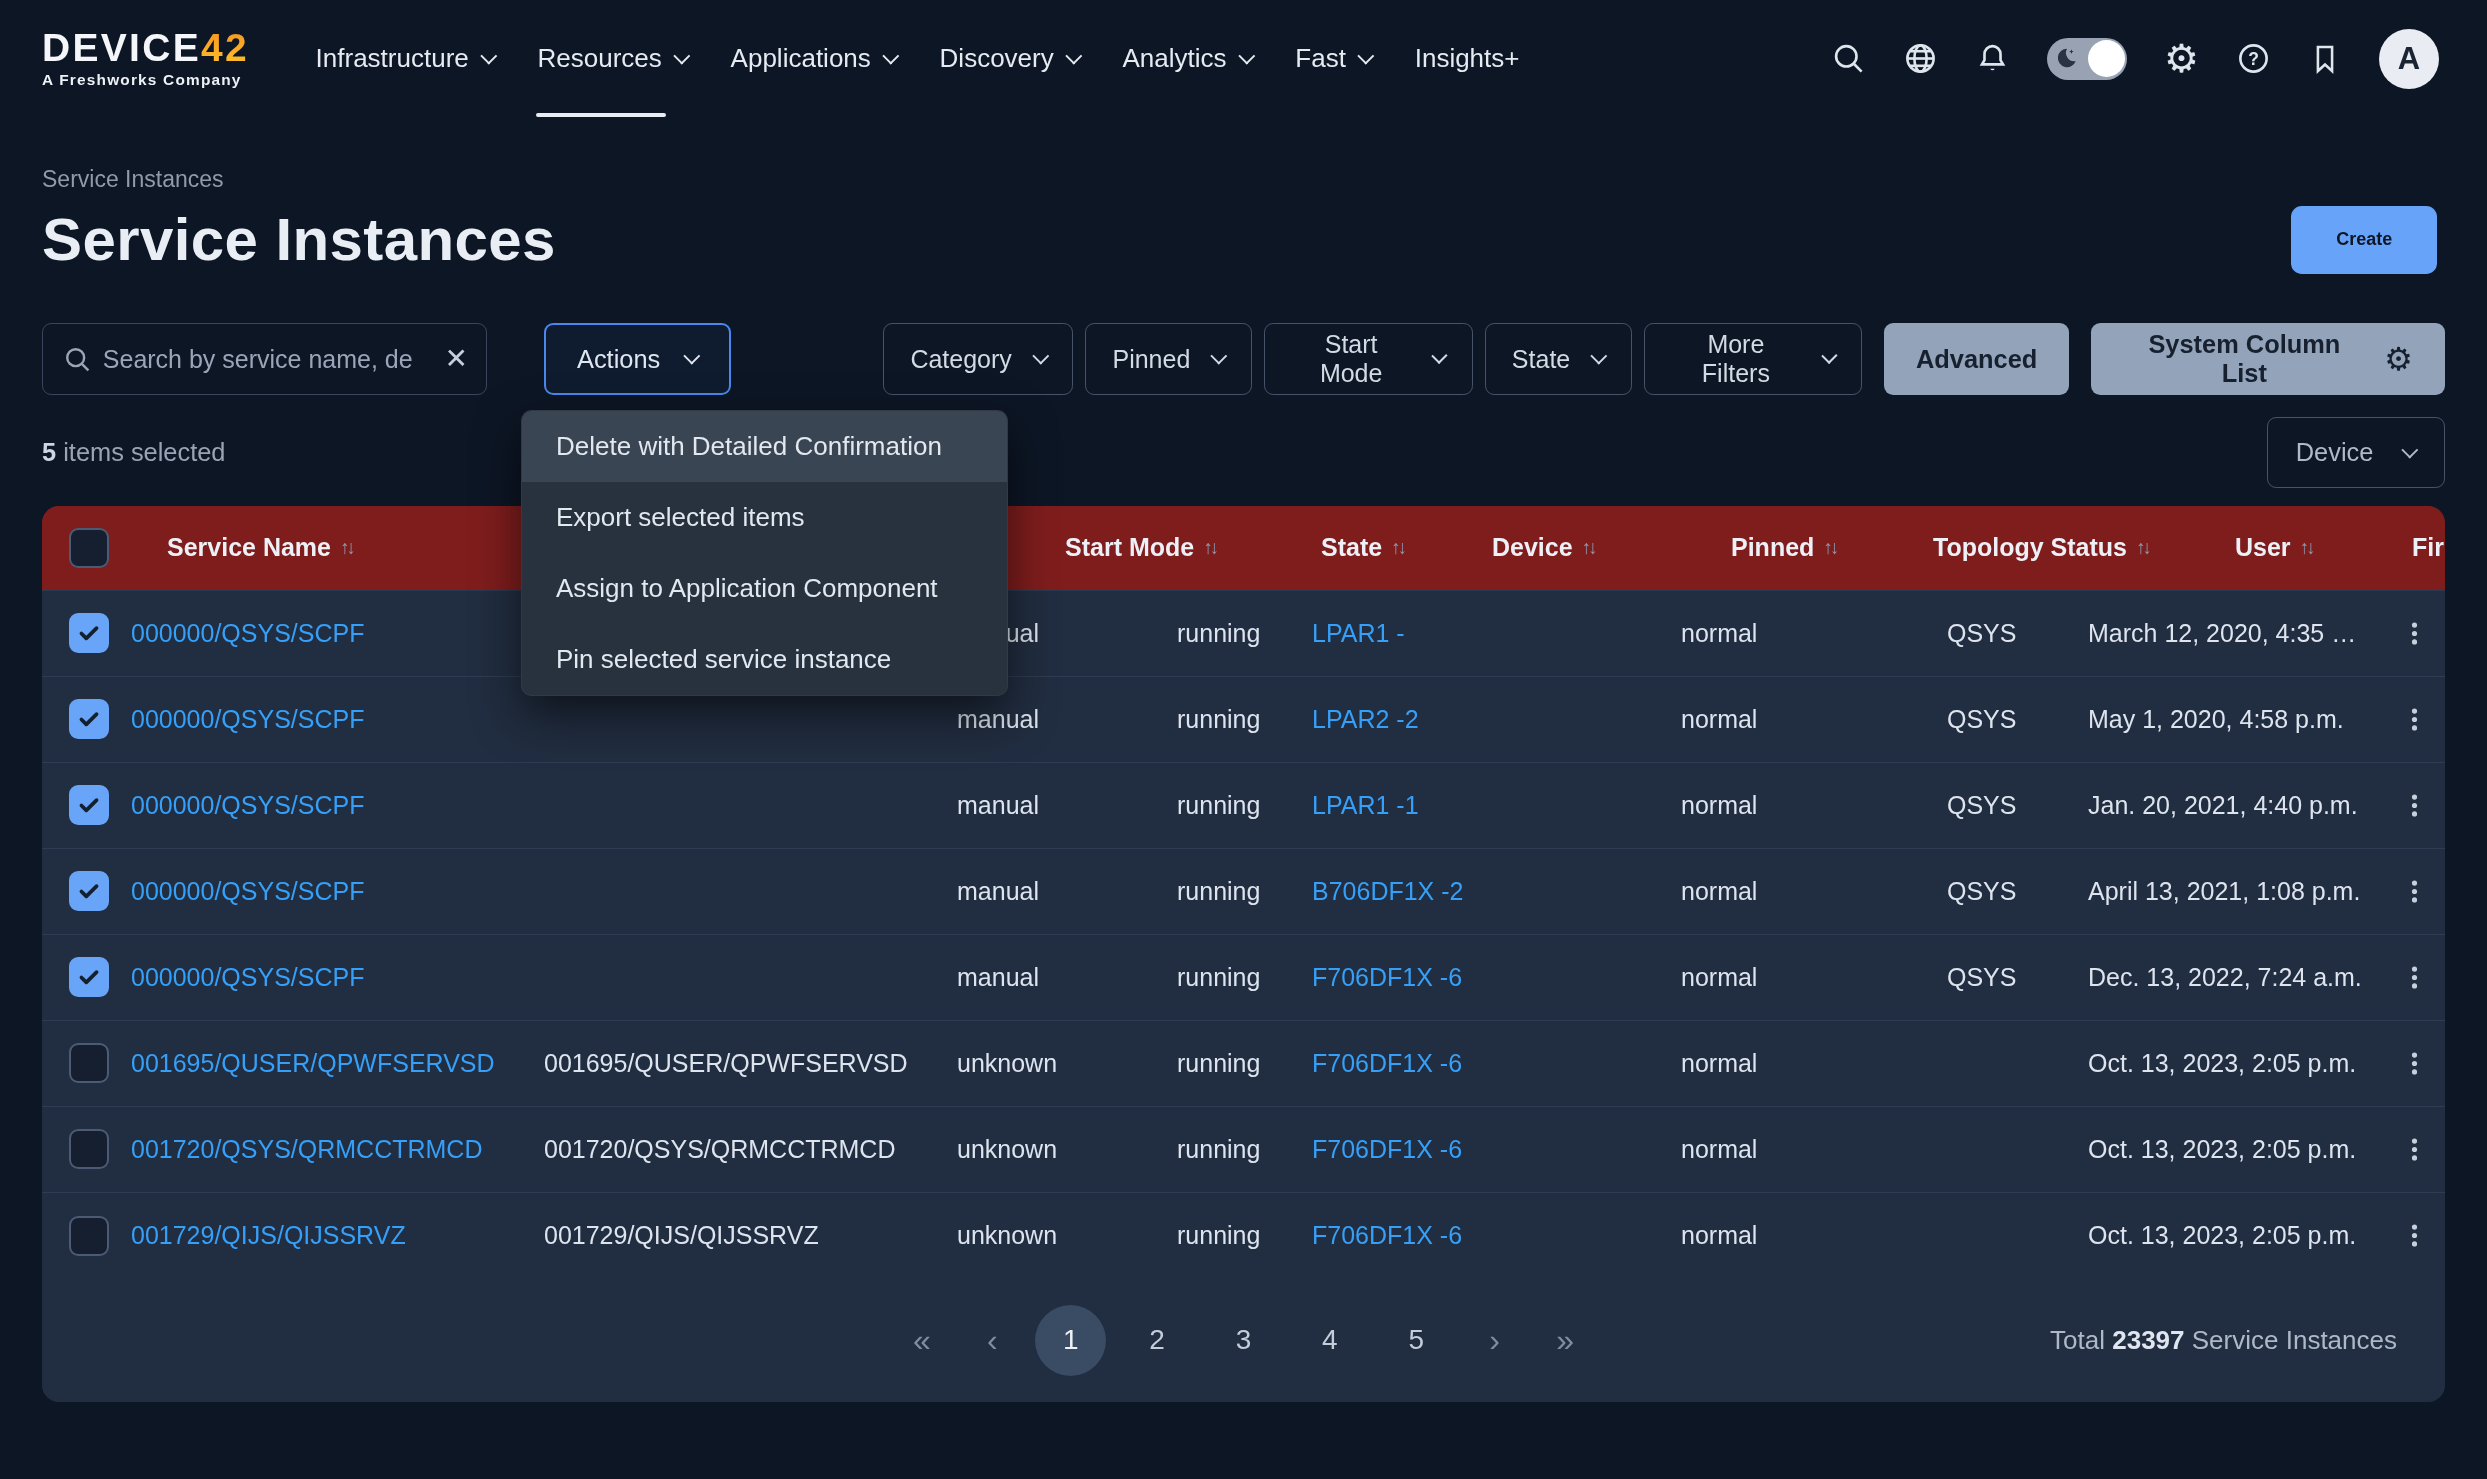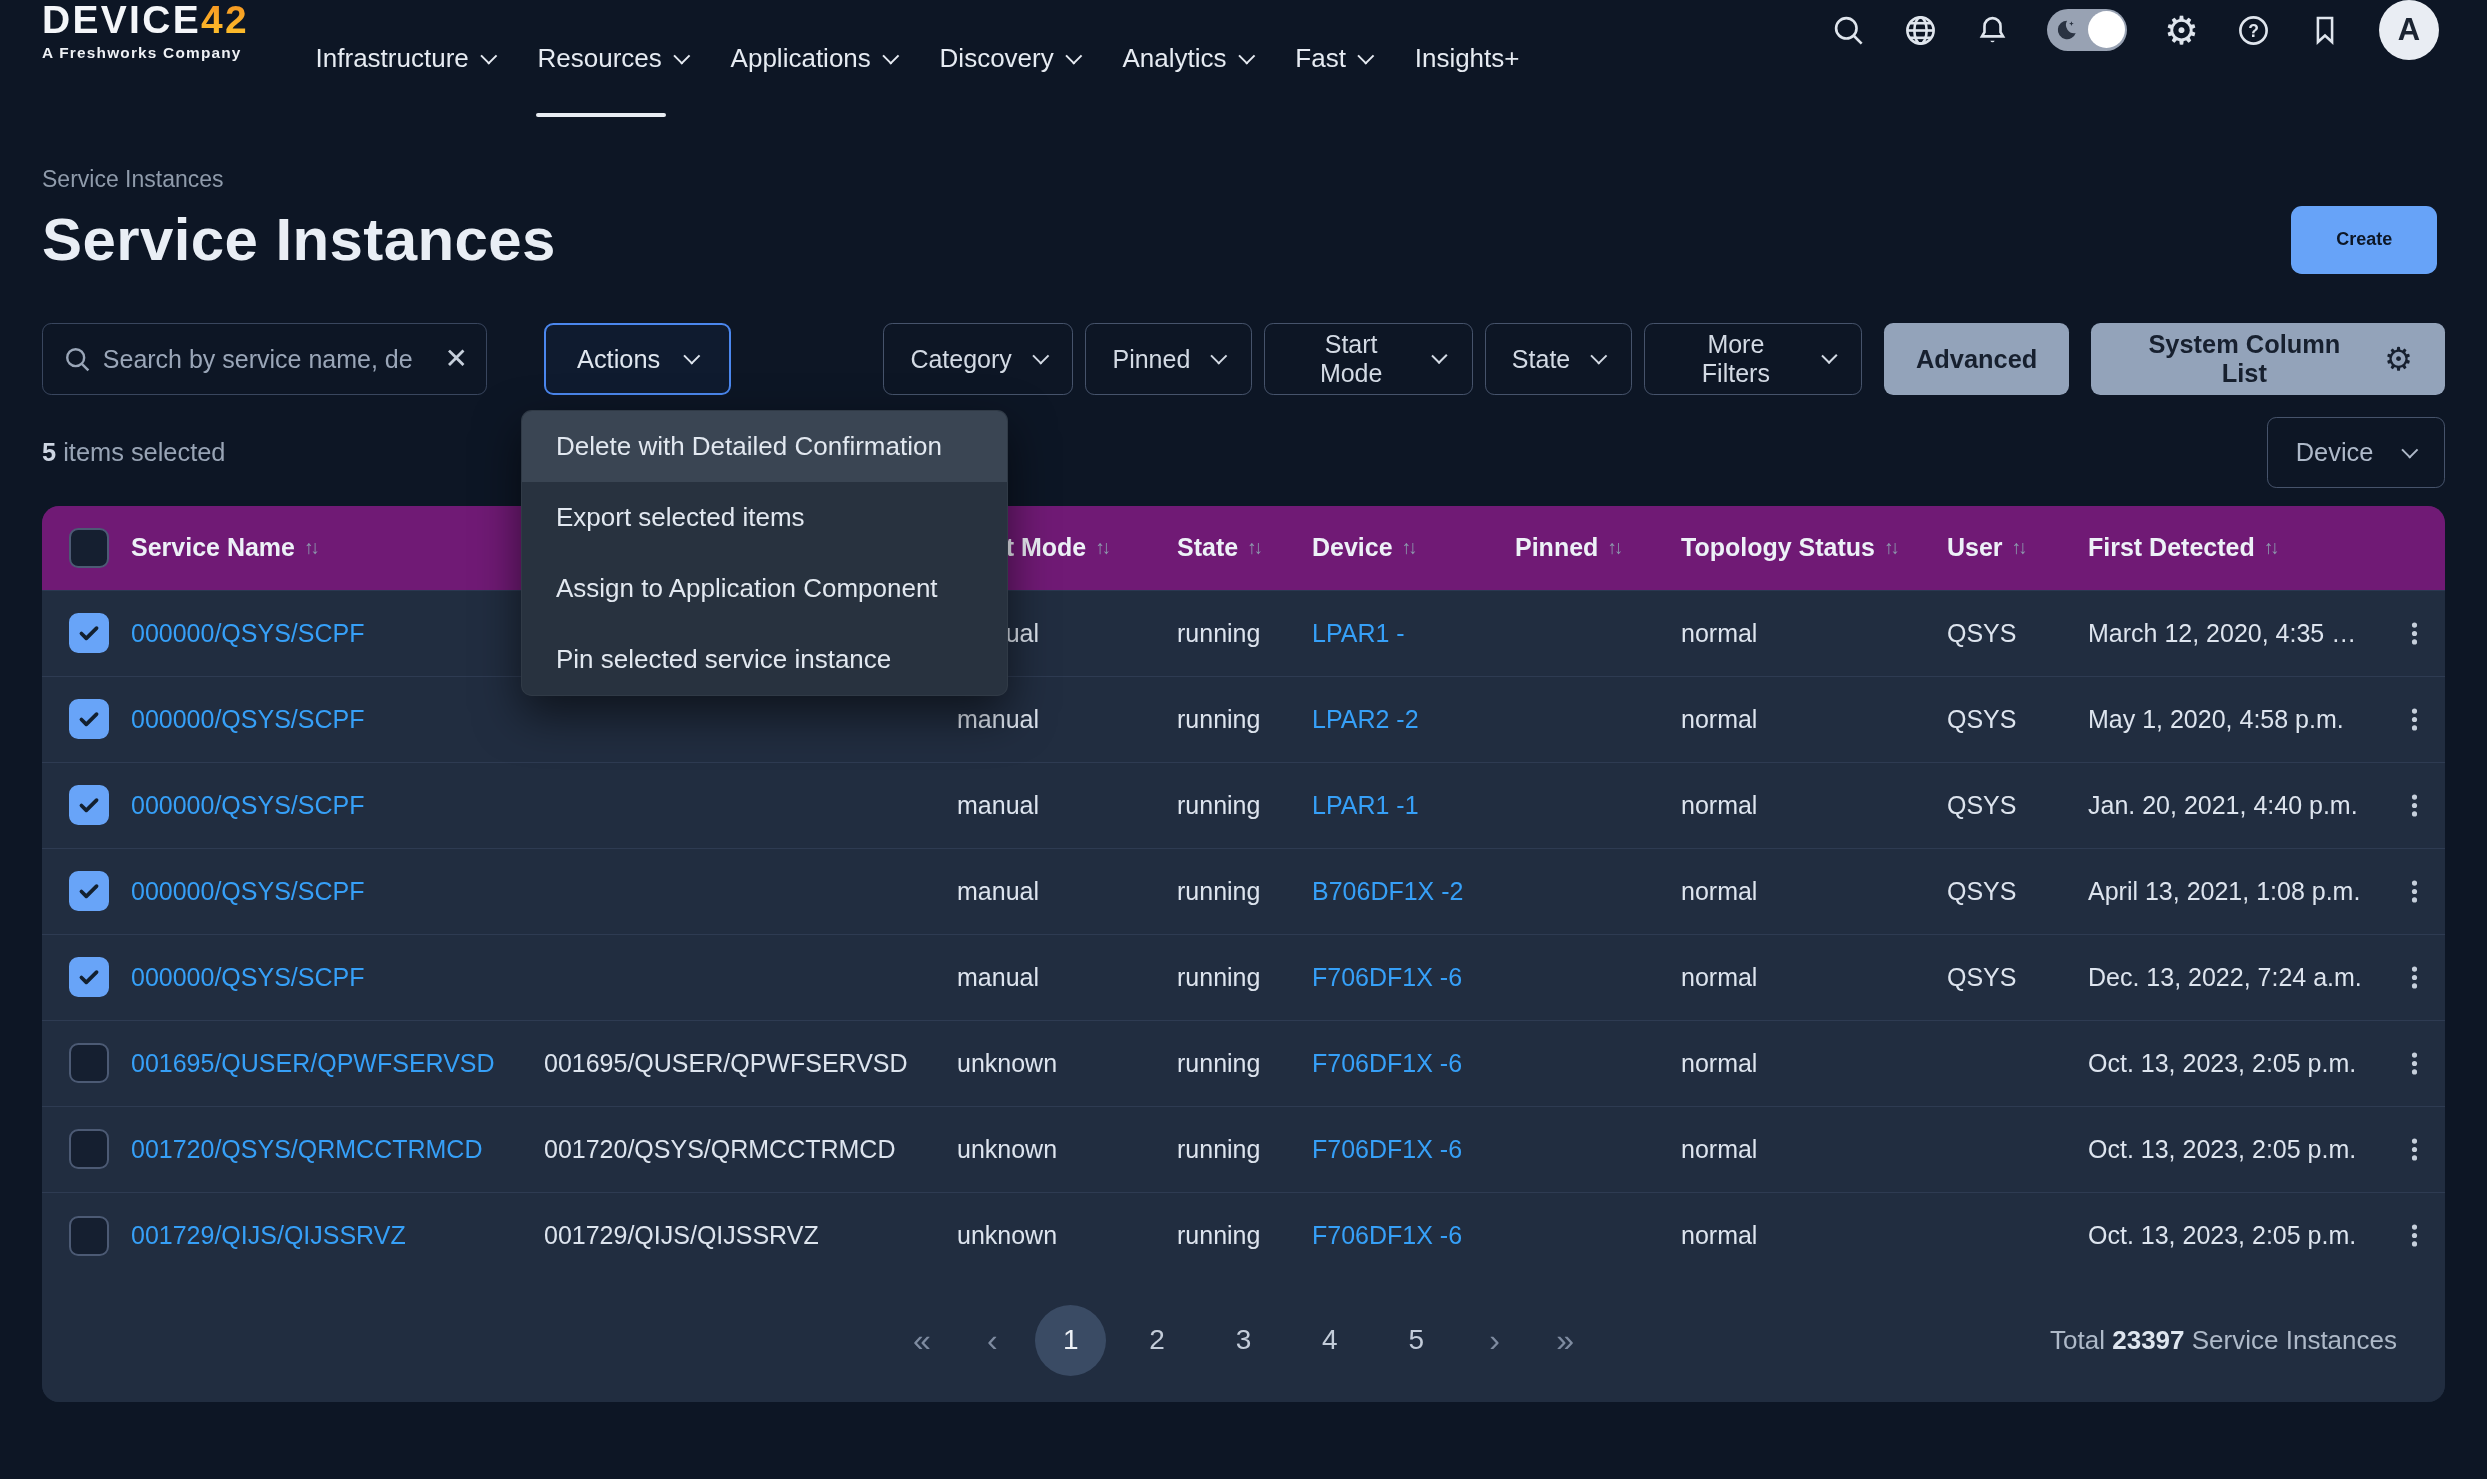--- a/index.html
+++ b/index.html
@@ -4,21 +4,21 @@
 <style>
   * { margin:0; padding:0; box-sizing:border-box; }
   html,body { width:2487px; height:1480px; overflow:hidden; }
   body {
     background:#0d1625;
     font-family:"Liberation Sans","DejaVu Sans",sans-serif;
     color:#dde4ee;
     position:relative;
   }
   
-  .topbar { height:117px; display:flex; align-items:flex-start; padding:0 48px 0 42px; background:#0d1625; }
+  .topbar { height:117px; display:flex; align-items:center; padding:0 48px 0 42px; background:#0d1625; }
   .logo { display:flex; flex-direction:column; cursor:pointer; }
   .logo-main { font-size:39px; font-weight:800; letter-spacing:2.3px; color:#f4f6f9; line-height:1; }
   .logo-main .accent { background:linear-gradient(180deg,#f59120,#fdc42d); -webkit-background-clip:text; background-clip:text; color:transparent; }
   .logo-sub { font-size:15.4px; color:#eef1f5; letter-spacing:1.2px; margin-top:4.6px; font-weight:700; }
   .nav { display:flex; margin-left:45px; height:117px; }
   .nav-item { position:relative; display:flex; align-items:center; padding:0 21.6px; font-size:26px; color:#e6ebf2; cursor:pointer; }
   .nav-item .chev { margin-left:14px; }
   .nav-item.active::after { content:""; position:absolute; left:20px; right:43px; bottom:0; height:3.9px; background:#e8edf3; border-radius:2.3px; }
   .chev { width:11.6px; height:11.6px; border-right:2.3px solid currentColor; border-bottom:2.3px solid currentColor; transform:rotate(45deg); display:inline-block; margin-top:-6.2px; }
   .top-icons { margin-left:auto; display:flex; align-items:center; gap:37px; }
@@ -48,21 +48,21 @@
   .slate-btn.adv { margin-left:auto; }
   .gear-glyph { font-size:32px; font-weight:400; line-height:1; }
   
   .sel-row { display:flex; align-items:center; margin-top:21.6px; height:72px; }
   .sel-text { font-size:25.4px; color:#98a4b5; }
   .sel-text b { color:#cdd5e2; font-weight:700; }
   .device-dd { margin-left:auto; height:71px; padding:0 28px; border:1.5px solid #46536b; border-radius:9.2px; color:#aeb9c9; font-size:25.4px; display:flex; align-items:center; gap:31px; cursor:pointer; }
   
   .panel { margin-top:17px; background:#1c2839; border-radius:17px; overflow:hidden; }
   .grid { display:grid; grid-template-columns:62px 413px 413px 220px 135px 203px 166px 266px 141px 296px 1fr; align-items:center; padding-left:27px; }
-  .thead { height:85px; background:#701a75; font-size:25px; font-weight:700; color:#edf1f7; border-bottom:0.8px solid #2a3850; }
+  .thead { height:85px; background:#7f1d1d; font-size:25px; font-weight:700; color:#edf1f7; border-bottom:0.8px solid #2a3850;gap:36px; }
   .th { display:flex; align-items:center; }
   .sort { color:#8c98ac; font-size:19px; letter-spacing:-3.1px; margin-left:9.2px; font-weight:400; }
   .trow { height:86px; background:#212d40; border-bottom:0.8px solid #2e3b52; font-size:25px; color:#dde4ee; }
   .trow:last-child { border-bottom:none; }
   .link { color:#36a0f8; cursor:pointer; }
   .cell { white-space:nowrap; overflow:hidden; text-overflow:ellipsis; padding-right:15.4px; }
   .cb { width:40px; height:40px; border-radius:9.2px; background:#151f30; border:2.3px solid #4c5a74; cursor:pointer; display:flex; align-items:center; justify-content:center; }
   .cb.checked { background:#68a4f8; border-color:#68a4f8; }
   .kebab { background:none; border:none; cursor:pointer; display:flex; justify-content:center; width:100%; }
   

